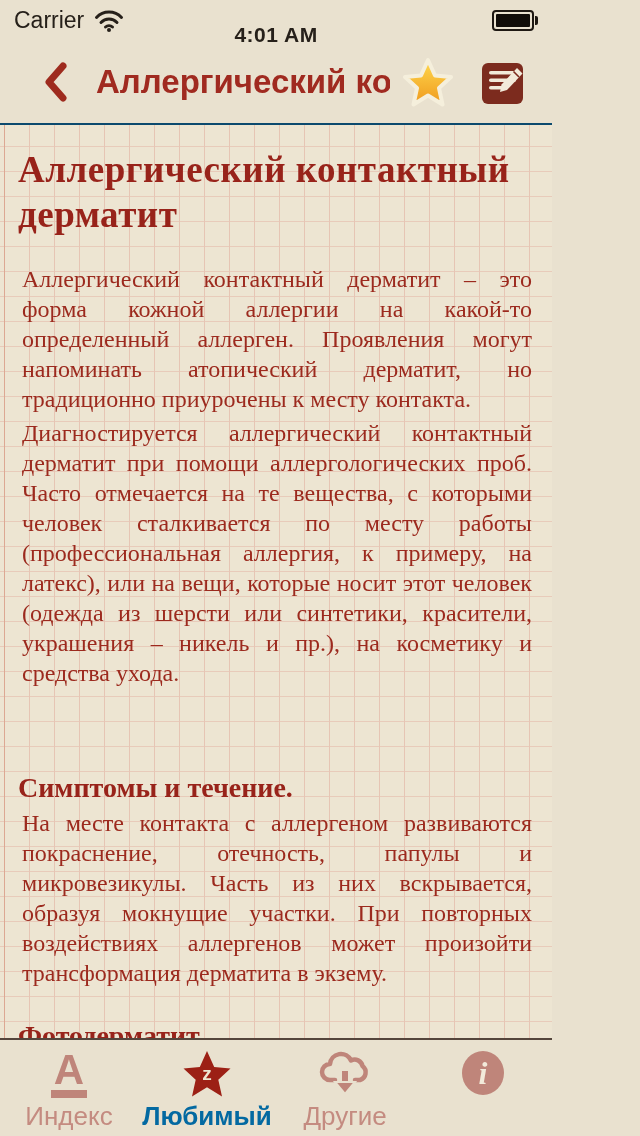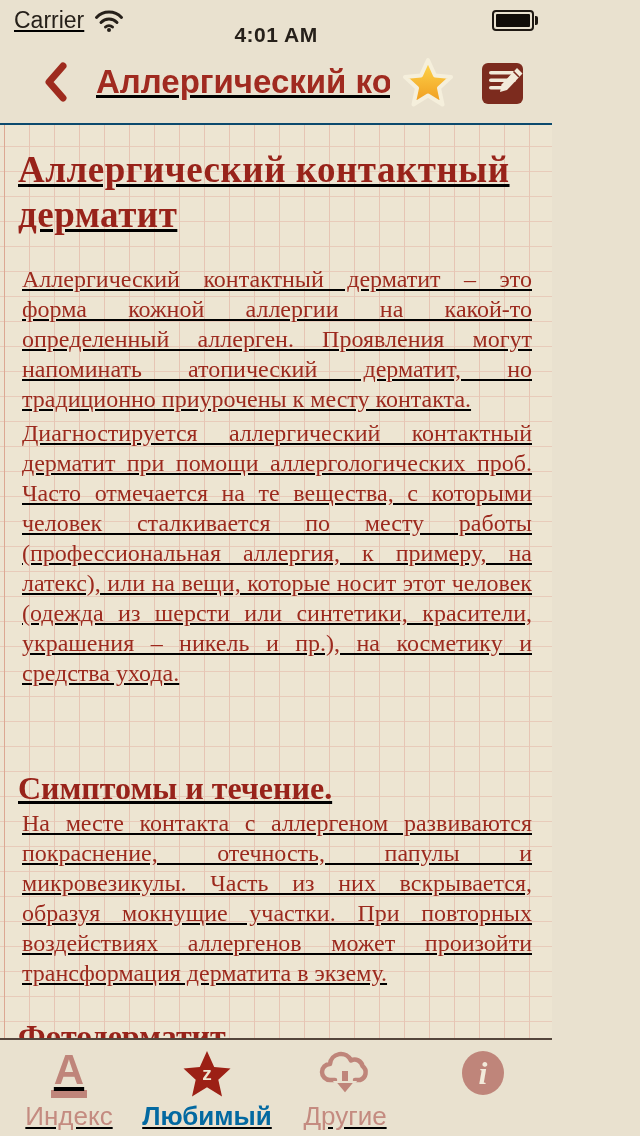--- a/index.html
+++ b/index.html
@@ -1,18 +1,18 @@
 <!DOCTYPE html>
 <html><head>
 <meta charset="utf-8">
 <style>
   * { margin:0; padding:0; box-sizing:border-box; }
   html,body { width:640px; }
   body { font-family:"Liberation Sans", sans-serif; background:#E9E1CF; }
-  .phone { position:relative; width:552px; height:1136px; overflow:hidden; background:#E9E1CF; display:flex; flex-direction:column;text-decoration:underline; }
+  .phone { position:relative; width:552px; height:1136px; overflow:hidden; background:#E9E1CF; display:flex; flex-direction:column; }
 
   
   .status-bar { height:40px; flex:0 0 40px; display:flex; align-items:center; padding:0 14px; position:relative; color:#26201A; }
   .sb-left { display:flex; align-items:center; gap:10px; font-size:23px; }
   .sb-time { position:absolute; left:0; right:0; text-align:center; font-size:21px; font-weight:600; letter-spacing:0.5px;margin-top:29px; }
   .sb-right { margin-left:auto; display:flex; align-items:center; z-index:1; }
   .battery { display:flex; align-items:center; }
   .battery .shell { width:42px; height:21px; border:2px solid #1E1812; border-radius:4px; padding:2px; }
   .battery .charge { width:100%; height:100%; background:#100C08; border-radius:1px; }
   .battery .nub { width:3px; height:9px; background:#1E1812; border-radius:0 2px 2px 0; margin-left:1px; }
@@ -31,21 +31,21 @@
       linear-gradient(to right, #E6C5B4 1px, transparent 1px),
       linear-gradient(to bottom, #E8CBBA 1px, transparent 1px);
     background-size:25px 25px;
     background-position:4px 21px;
     padding:0 16px 0 18px;
     font-family:"Liberation Serif", serif; color:#9C2A1E; }
   .content::before { content:""; position:absolute; left:4px; top:0; bottom:0; width:1px; background:#DCA893; }
   .article-title { font-size:37px; line-height:45px; font-weight:bold; color:#98231A; margin-top:22px; letter-spacing:0.5px; }
   .body-text { font-size:24px; line-height:30px; text-align:justify; margin:4px; }
   .first-para { margin-top:27px; }
-  .section-heading { font-size:32px; line-height:32px; font-weight:bold; color:#98231A; }
+  .section-heading { font-size:28px; line-height:32px; font-weight:bold; color:#98231A; }
   .gap-lg { height:80px; }
   .gap-sm { height:28px; }
 
   
   .tab-bar { height:96px; flex:0 0 96px; background:#E9E1CF; display:flex; }
   .tab { flex:1; display:flex; flex-direction:column; align-items:center; justify-content:flex-start; padding-top:9px; background:none; border:none; cursor:pointer; }
   .tab-icon-box { height:50px; display:flex; align-items:center; justify-content:center; }
   .tab-label { font-size:26px; color:#C48B80; margin-top:2px; white-space:nowrap; }
   .tab.active .tab-label { color:#0369a1; font-weight:bold; }
   .a-icon { font-size:42px; line-height:38px; font-weight:bold; color:#BF857A; border-bottom:8px solid #BF857A; padding:0 3px 1px 3px; font-family:"Liberation Sans", sans-serif; }

